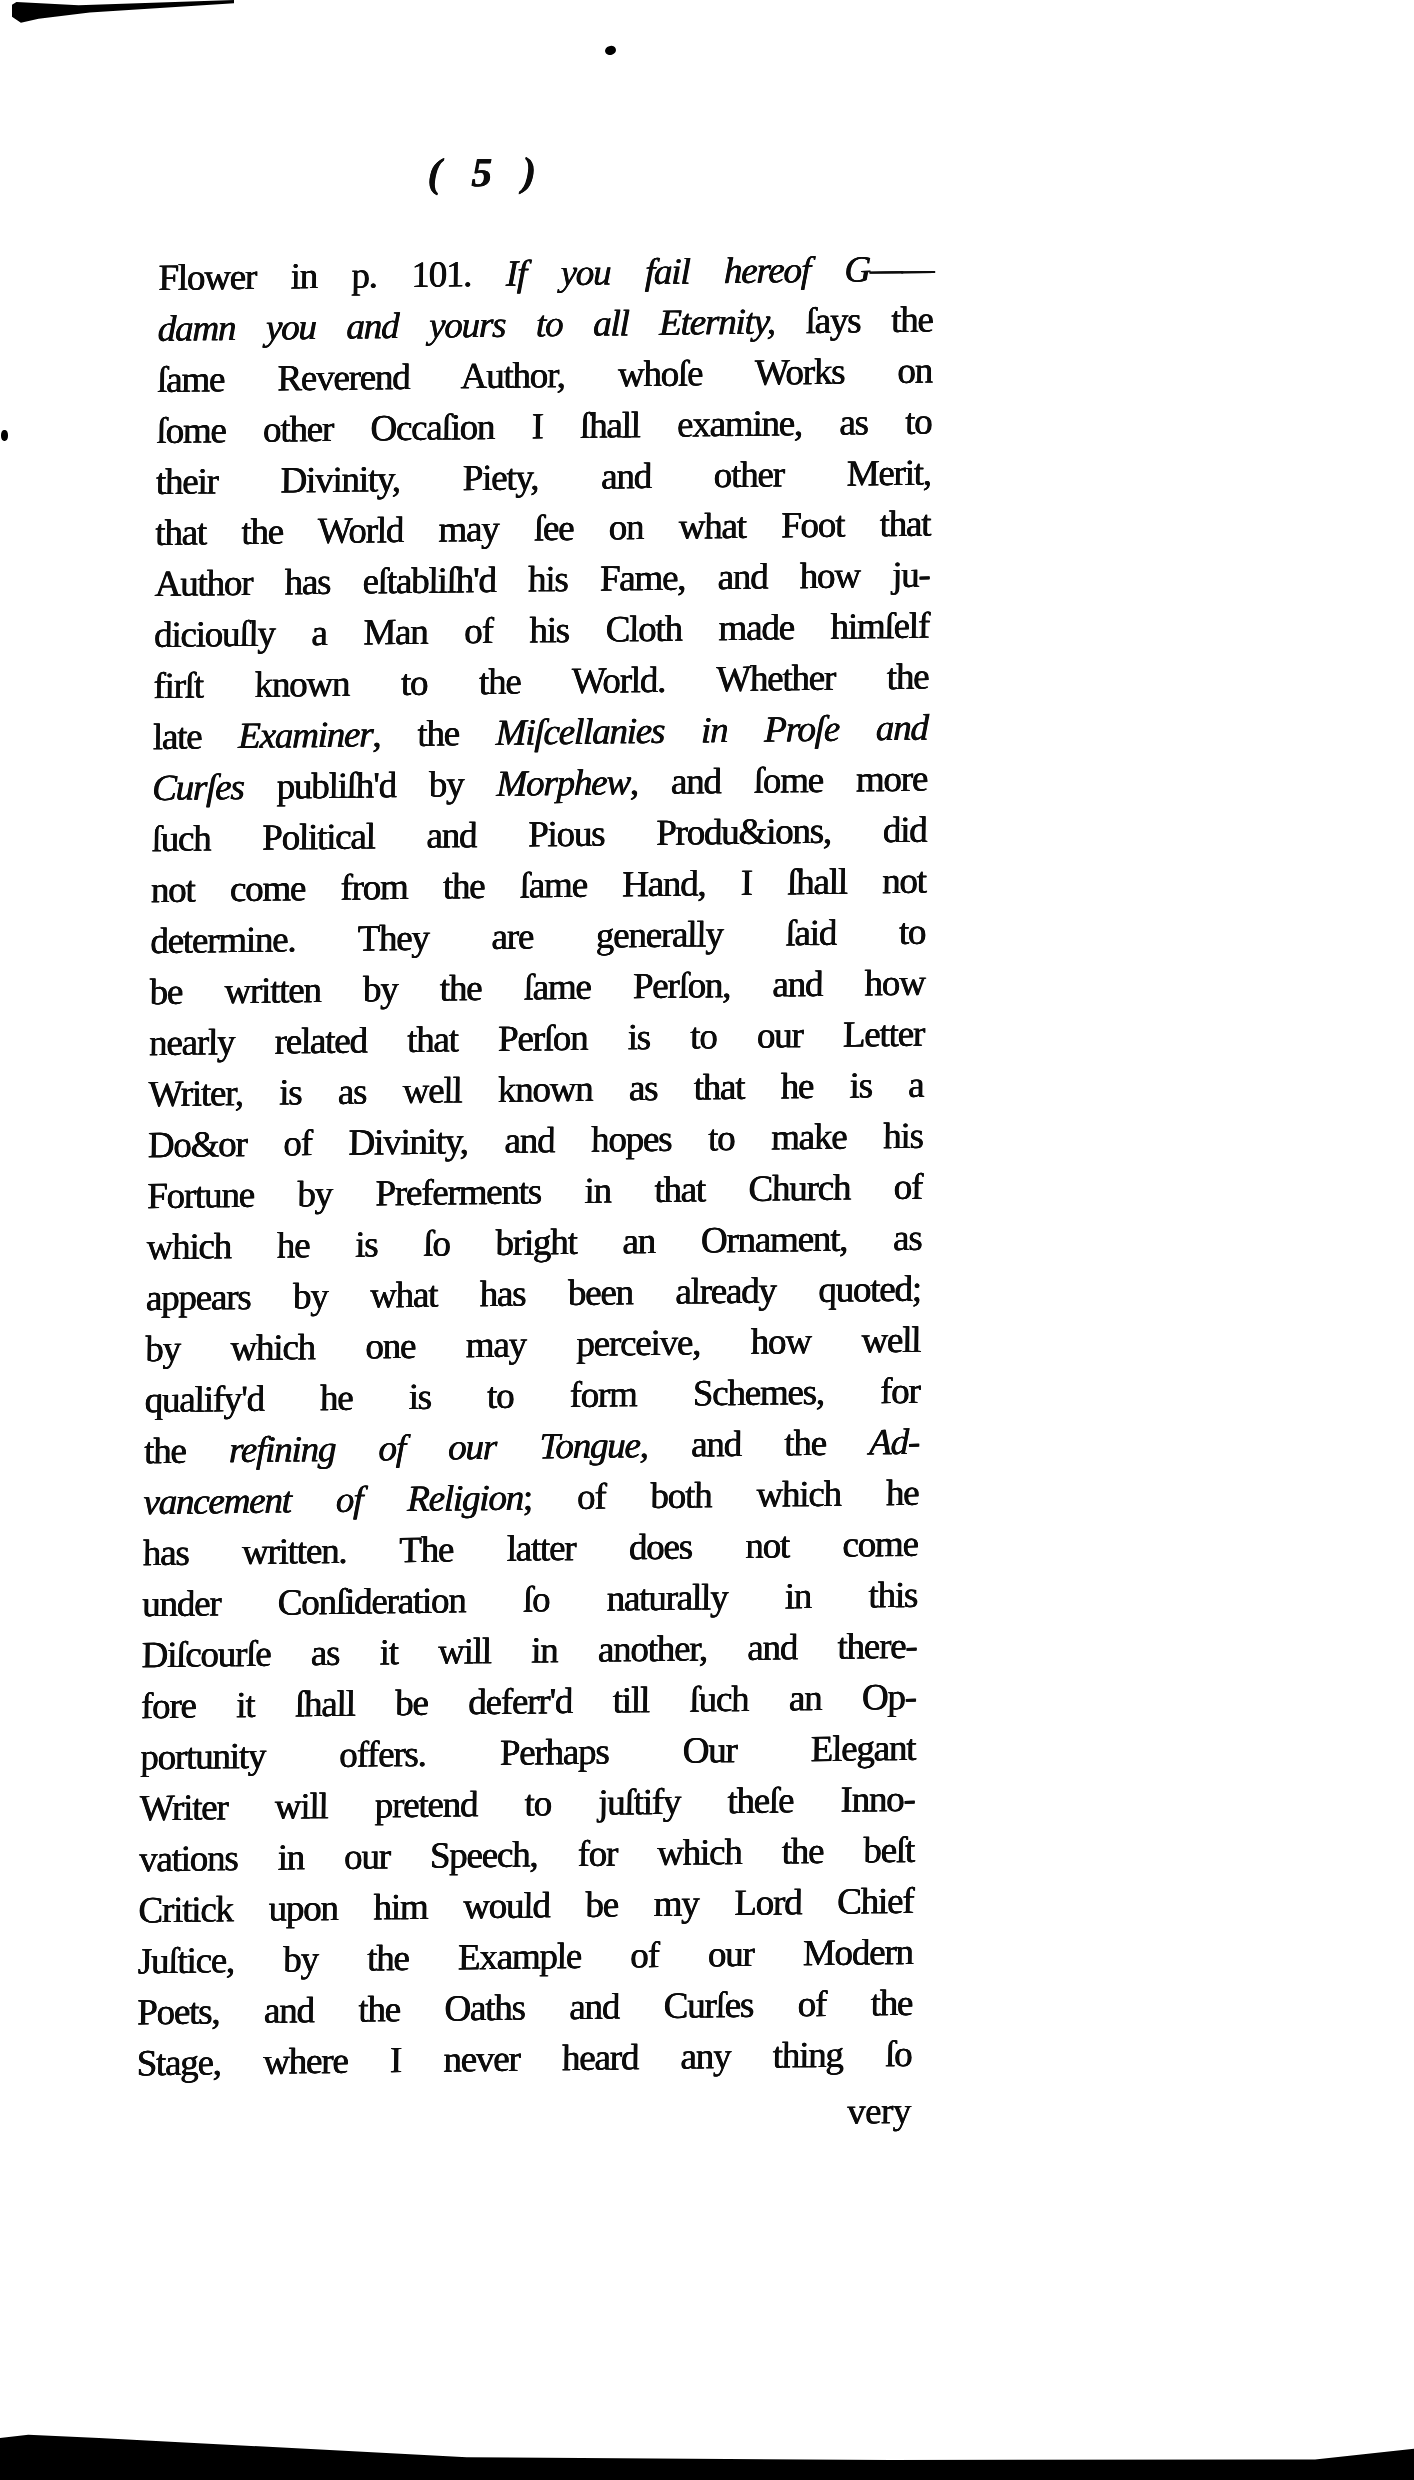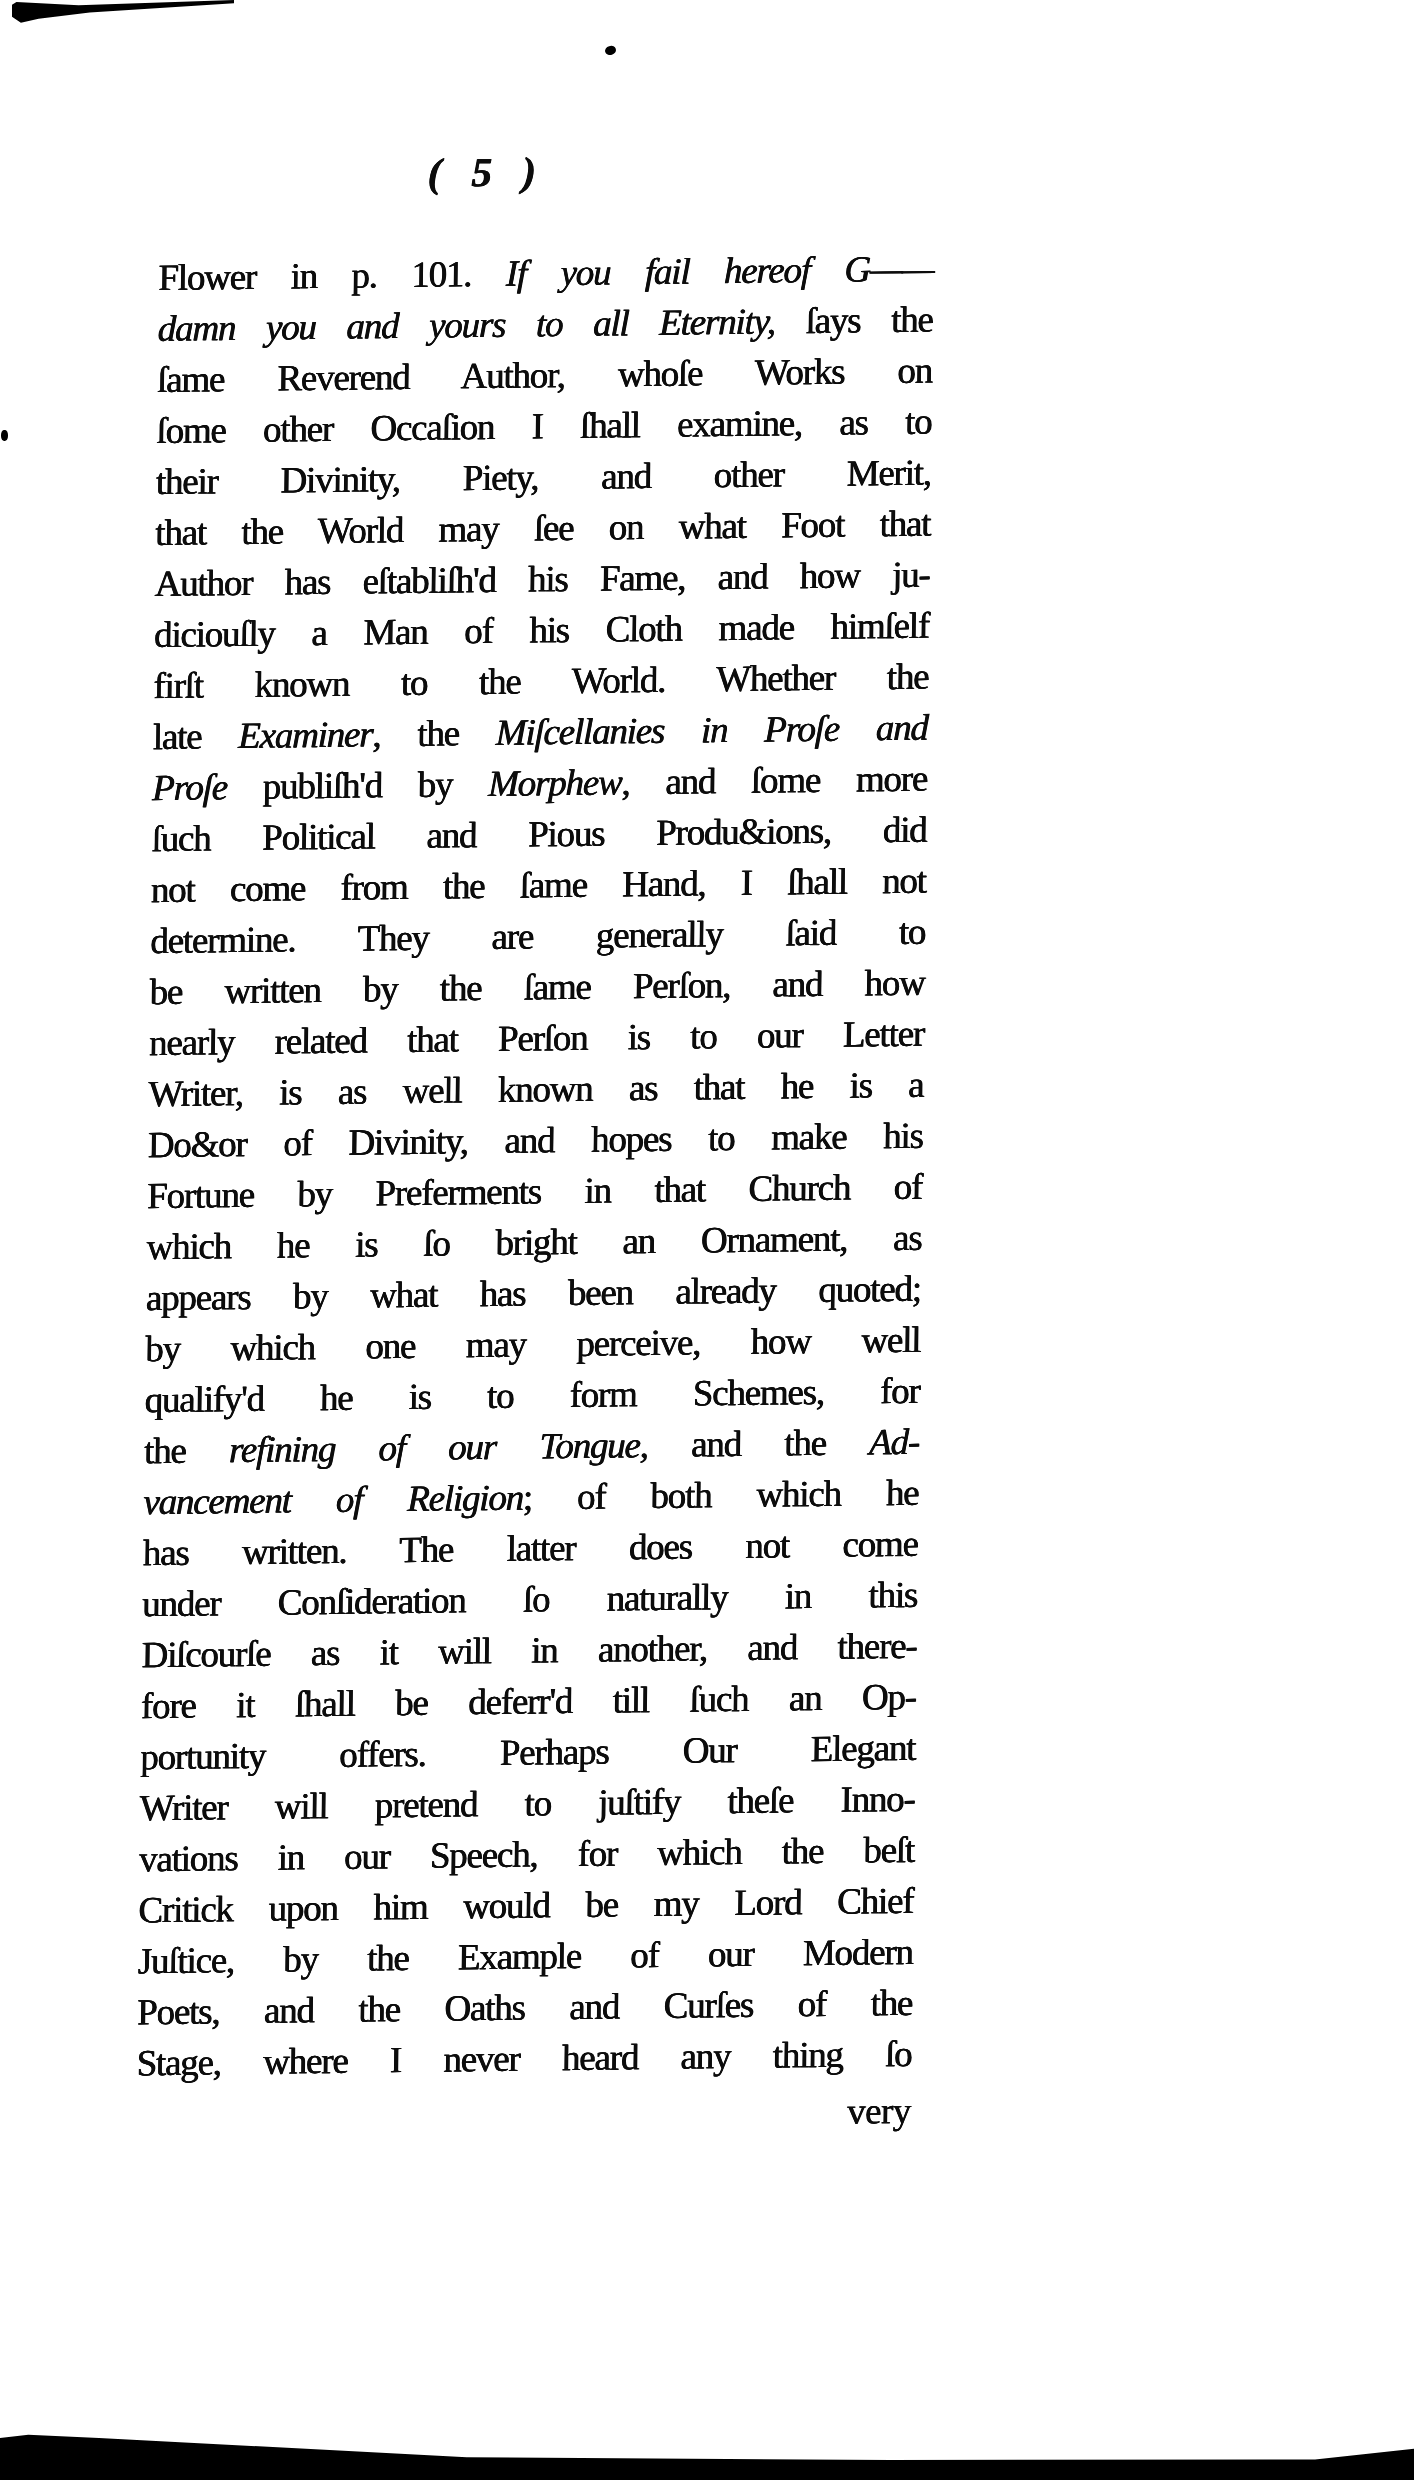--- a/index.html
+++ b/index.html
@@ -91,21 +91,21 @@
         <div class="line"><span>Flower in p. 101. </span><span class="it">If you fail hereof G——</span></div>
         <div class="line"><span class="it">damn you and yours to all Eternity,</span><span> ſays the</span></div>
         <div class="line"><span>ſame Reverend Author, whoſe Works on</span></div>
         <div class="line"><span>ſome other Occaſion I ſhall examine, as to</span></div>
         <div class="line"><span>their Divinity, Piety, and other Merit,</span></div>
         <div class="line"><span>that the World may ſee on what Foot that</span></div>
         <div class="line"><span>Author has eſtabliſh'd his Fame, and how ju-</span></div>
         <div class="line"><span>diciouſly a Man of his Cloth made himſelf</span></div>
         <div class="line"><span>firſt known to the World. Whether the</span></div>
         <div class="line"><span>late </span><span class="it">Examiner</span><span>, the </span><span class="it">Miſcellanies in Proſe and</span></div>
-        <div class="line"><span class="it">Proſe</span><span> publiſh'd by </span><span class="it">Morphew</span><span>, and ſome more</span></div>
+        <div class="line"><span class="it">Curſes</span><span> publiſh'd by </span><span class="it">Morphew</span><span>, and ſome more</span></div>
         <div class="line"><span>ſuch Political and Pious Produ&amp;ions, did</span></div>
         <div class="line"><span>not come from the ſame Hand, I ſhall not</span></div>
         <div class="line"><span>determine. They are generally ſaid to</span></div>
         <div class="line"><span>be written by the ſame Perſon, and how</span></div>
         <div class="line"><span>nearly related that Perſon is to our Letter</span></div>
         <div class="line"><span>Writer, is as well known as that he is a</span></div>
         <div class="line"><span>Do&amp;or of Divinity, and hopes to make his</span></div>
         <div class="line"><span>Fortune by Preferments in that Church of</span></div>
         <div class="line"><span>which he is ſo bright an Ornament, as</span></div>
         <div class="line"><span>appears by what has been already quoted;</span></div>

